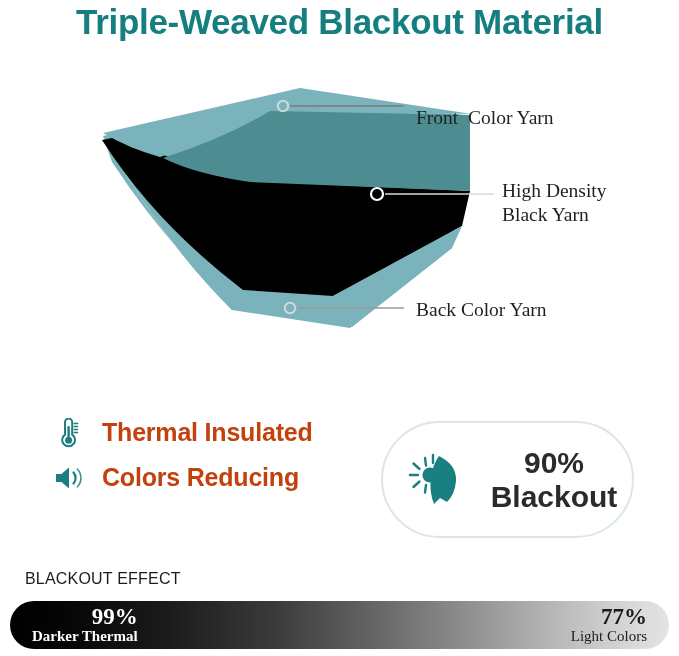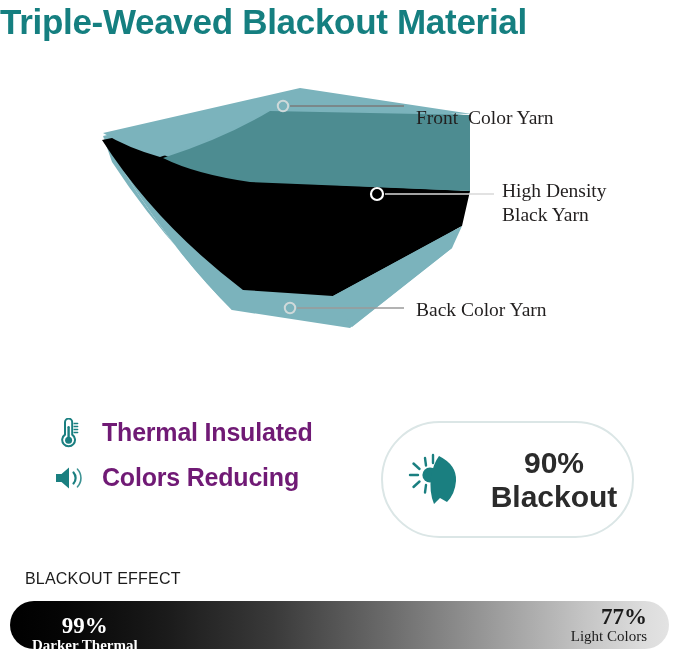--- a/index.html
+++ b/index.html
@@ -15,20 +15,21 @@
     font-family: "Liberation Sans", sans-serif;
     -webkit-font-smoothing: antialiased;
   }
 
   
   .title {
     position: absolute;
     left: 0;
     top: 2px;
     width: 679px;
+    text-align: center;
     font-family: "Liberation Sans", sans-serif;
     font-weight: bold;
     font-size: 35px;
     letter-spacing: -0.3px;
     color: #157f80;
     white-space: nowrap;
   }
 
   
   .diagram {
@@ -68,21 +69,21 @@
     width: 42px;
     flex: 0 0 42px;
     display: flex;
     align-items: center;
     justify-content: center;
   }
   .feature-label {
     font-family: "Liberation Sans", sans-serif;
     font-weight: bold;
     font-size: 25px;
-    color: #701a75;
+    color: #c2410c;
     letter-spacing: -0.2px;
     margin-left: 12px;
     white-space: nowrap;
   }
 
   
   .badge {
     position: absolute;
     left: 381px;
     top: 421px;
@@ -142,23 +143,22 @@
         #dcdcdc 96%,
         #e3e3e3 100%);
     overflow: hidden;
   }
   .effect-left {
     position: absolute;
     left: 22px;
     top: 4px;
     color: #ffffff;
     font-family: "Liberation Serif", serif;
-    text-align: center;
+    text-align: right;
     line-height: 1.04;
-    margin-top: 9px;
   }
   .effect-right {
     position: absolute;
     right: 22px;
     top: 4px;
     color: #1c1c1c;
     font-family: "Liberation Serif", serif;
     text-align: right;
     line-height: 1.04;
   }

